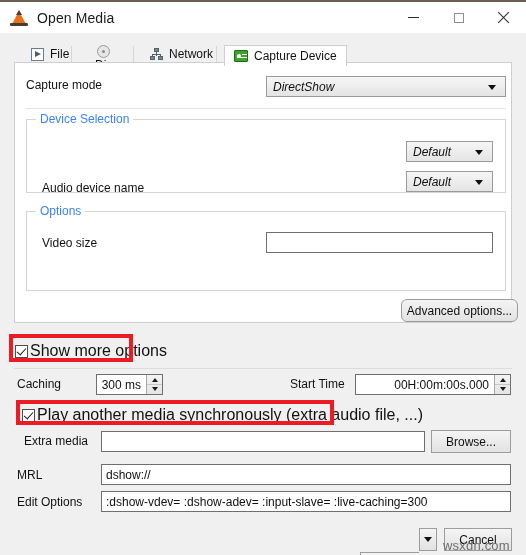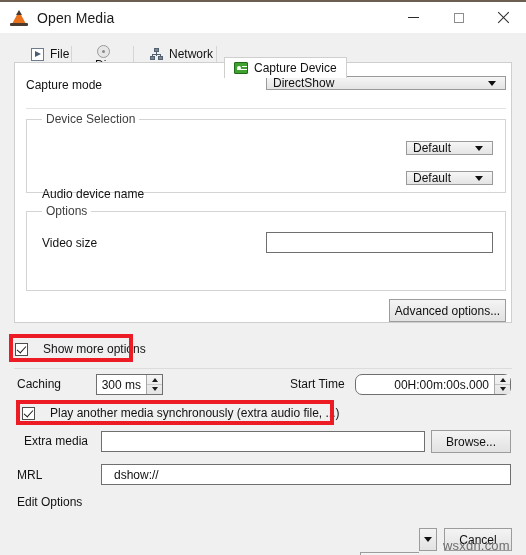--- a/index.html
+++ b/index.html
@@ -121,21 +121,21 @@
     top: 12px;
     height: 18px;
     display: flex;
     align-items: center;
     padding: 0 9px;
     box-sizing: border-box;
     font-size: 12px;
     color: #111;
   }
   .tab.active {
-    top: 24px;
+    top: 12px;
     height: 21px;
     background: #ffffff;
     border: 1px solid #cfcfcf;
     border-bottom: none;
     z-index: 3;
   }
   .tab-sep {
     position: absolute;
     top: 13px;
     width: 0; height: 16px;
@@ -240,29 +240,30 @@
     border: 1px solid #cfcfcf;
     box-sizing: border-box;
   }
 
   .row { position: absolute; display: flex; align-items: center; }
   .lbl { font-size: 12px; color: #121212; white-space: nowrap; }
 
   
   .combo {
     box-sizing: border-box;
-    height: 14px;
+    height: 21px;
     background: linear-gradient(#f6f6f6, #e4e4e4);
     border: 1px solid #9a9a9a;
     display: flex;
     align-items: center;
     padding-left: 6px;
     font-size: 12px;
     color: #101010;
     position: relative;
+    font-style: italic;
   }
   .combo .arrow {
     position: absolute;
     right: 9px; top: 50%;
     margin-top: -2px;
     width: 0; height: 0;
     border-left: 4px solid transparent;
     border-right: 4px solid transparent;
     border-top: 5px solid #101010;
   }
@@ -273,36 +274,35 @@
     border: 1px solid #d4d4d4;
     box-sizing: border-box;
     background: transparent;
   }
   .group-title {
     position: absolute;
     top: -8px; left: 9px;
     background: #ffffff;
     padding: 0 4px;
     font-size: 12px;
-    color: #404040;
+    color: #3b82f6;
     white-space: nowrap;
-    margin-left: 6px;
   }
 
   
   .tinput {
     box-sizing: border-box;
     height: 21px;
     background: #ffffff;
     border: 1px solid #6f6f6f;
     font-size: 12px;
     color: #101010;
     display: flex;
     align-items: center;
-    padding-left: 12px;
+    padding-left: 4px;
   }
 
   
   .btn {
     box-sizing: border-box;
     height: 23px;
     background: linear-gradient(#f4f4f4, #e2e2e2);
     border: 1px solid #9c9c9c;
     font-size: 12px;
     color: #101010;
@@ -324,21 +324,21 @@
   }
   .cbox.checked::after {
     content: "";
     position: absolute;
     left: 3px; top: 0.5px;
     width: 4px; height: 8px;
     border: solid #1d1d1d;
     border-width: 0 1.6px 1.6px 0;
     transform: rotate(42deg);
   }
-  .cbox-label { margin-left: 15px; font-size: 12px; color: #121212; white-space: nowrap; }
+  .cbox-label { margin-left: 2px; font-size: 16px; color: #121212; white-space: nowrap; }
 
   
   .redbox {
     position: absolute;
     border: 4px solid #ed1c24;
     box-sizing: border-box;
     pointer-events: none;
     z-index: 20;
   }
 
@@ -503,37 +503,37 @@
 
     <div style="position:absolute; left:11px; top:45px; width:480px; height:0; border-top:1px solid #e2e2e2;"></div>
 
     <div class="group" style="left:11px; top:56px; width:480px; height:74px;">
       <span class="group-title">Device Selection</span>
     </div>
     <div class="combo" style="position:absolute; left:391px; top:78px; width:87px;">
       <span>Default</span>
       <span class="arrow"></span>
     </div>
-    <div class="row" style="left:27px; top:124px;align-items:flex-end;">
+    <div class="row" style="left:27px; top:118px;align-items:flex-end;">
       <span class="lbl">Audio device name</span>
     </div>
     <div class="combo" style="position:absolute; left:391px; top:108px; width:87px;">
       <span>Default</span>
       <span class="arrow"></span>
     </div>
 
     <div class="group" style="left:11px; top:148px; width:480px; height:80px;">
       <span class="group-title">Options</span>
     </div>
     <div class="row" style="left:27px; top:173px;justify-content:center;">
       <span class="lbl">Video size</span>
     </div>
     <div class="tinput" style="position:absolute; left:251px; top:169px; width:227px;" title=""></div>
 
-    <div class="btn" style="position:absolute; left:374px; top:236px; width:117px;">Advanced options...</div>
+    <div class="btn" style="position:absolute; left:386px; top:236px; width:117px;border-radius:6px;">Advanced options...</div>
   </div>
 
   <div class="cbox-row" style="position:absolute; left:15px; top:340px;">
     <span class="cbox checked"></span>
     <span class="cbox-label">Show more options</span>
   </div>
   <div class="redbox" style="left:9px; top:332px; width:124px; height:28px;"></div>
 
   <div style="position:absolute; left:14px; top:366px; width:498px; height:0; border-top:1px solid #dcdcdc;"></div>
 
@@ -545,21 +545,21 @@
     <span class="spin-btns">
       <span class="spin-up"></span>
       <span class="spin-dn"></span>
     </span>
     <span class="spin-mid"></span>
   </div>
 
   <div class="row" style="left:290px; top:375px;align-items:flex-end;">
     <span class="lbl">Start Time</span>
   </div>
-  <div class="spin" style="position:absolute; left:355px; top:372px; width:156px;border-radius:7px;">
+  <div class="spin" style="position:absolute; left:355px; top:372px; width:156px;">
     <span class="spin-val">00H:00m:00s.000</span>
     <span class="spin-btns">
       <span class="spin-up"></span>
       <span class="spin-dn"></span>
     </span>
     <span class="spin-mid"></span>
   </div>
 
   <div class="cbox-row" style="position:absolute; left:22px; top:404px;">
     <span class="cbox checked"></span>
@@ -574,20 +574,21 @@
   <div class="btn" style="position:absolute; left:431px; top:428px; width:80px;">Browse...</div>
 
   <div class="row" style="left:17px; top:466px;">
     <span class="lbl">MRL</span>
   </div>
   <div class="tinput" style="position:absolute; left:101px; top:462px; width:410px;">dshow://</div>
 
   <div class="row" style="left:17px; top:493px;">
     <span class="lbl">Edit Options</span>
   </div>
+  <div class="tinput" style="position:absolute; left:101px; top:489px; width:410px;">:dshow-vdev= :dshow-adev=  :input-slave= :live-caching=300</div>
 
   <div class="play-wrap" style="left:360px; top:526px;">
     <div class="play-main">Play</div>
     <div class="play-drop"></div>
   </div>
   <div class="btn" style="position:absolute; left:444px; top:526px; width:68px;">Cancel</div>
 
   <div class="watermark">wsxdn.com</div>
 
 </div>

